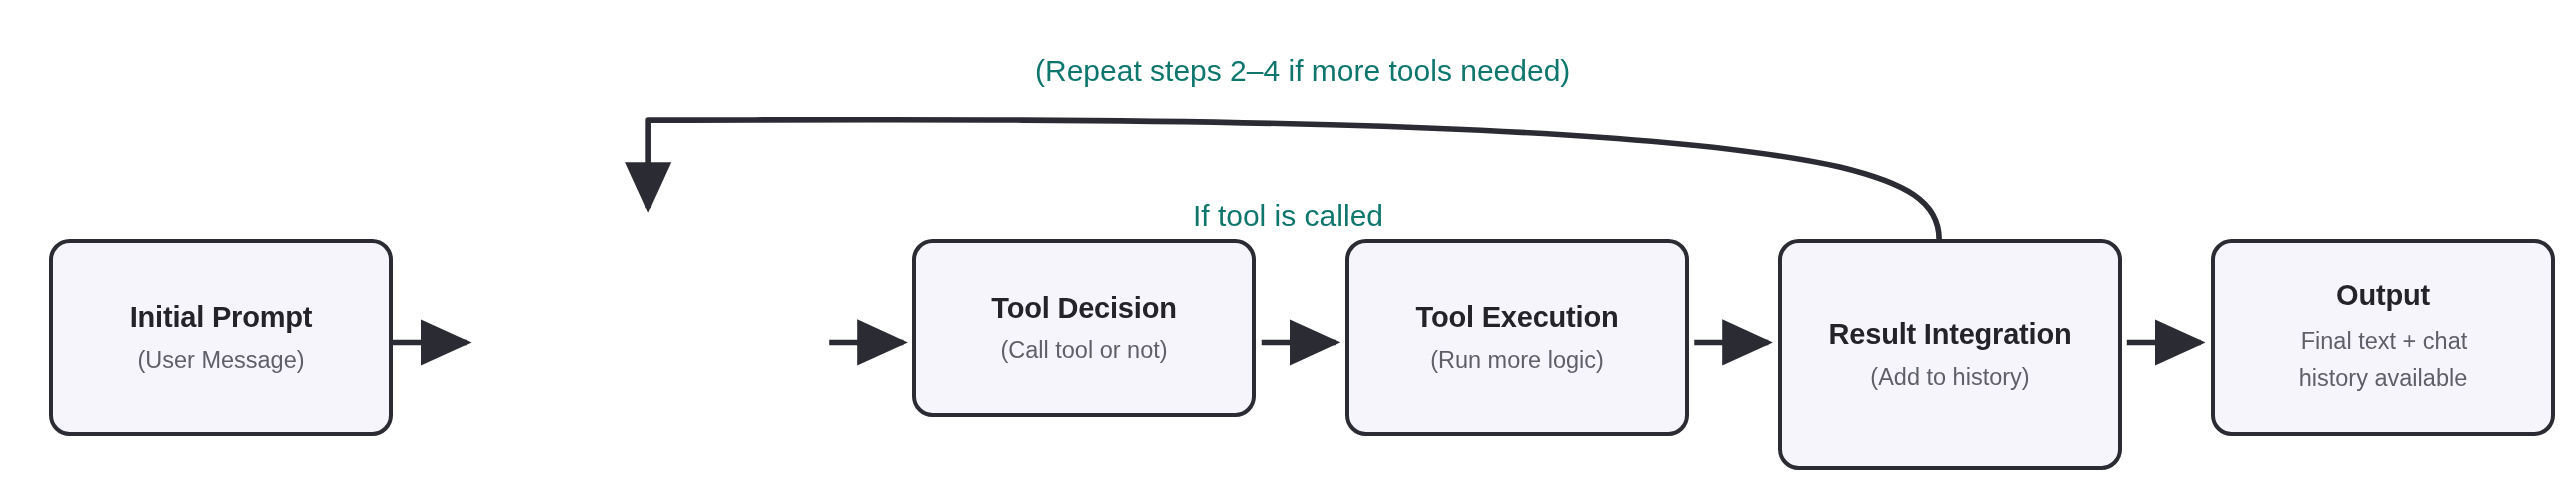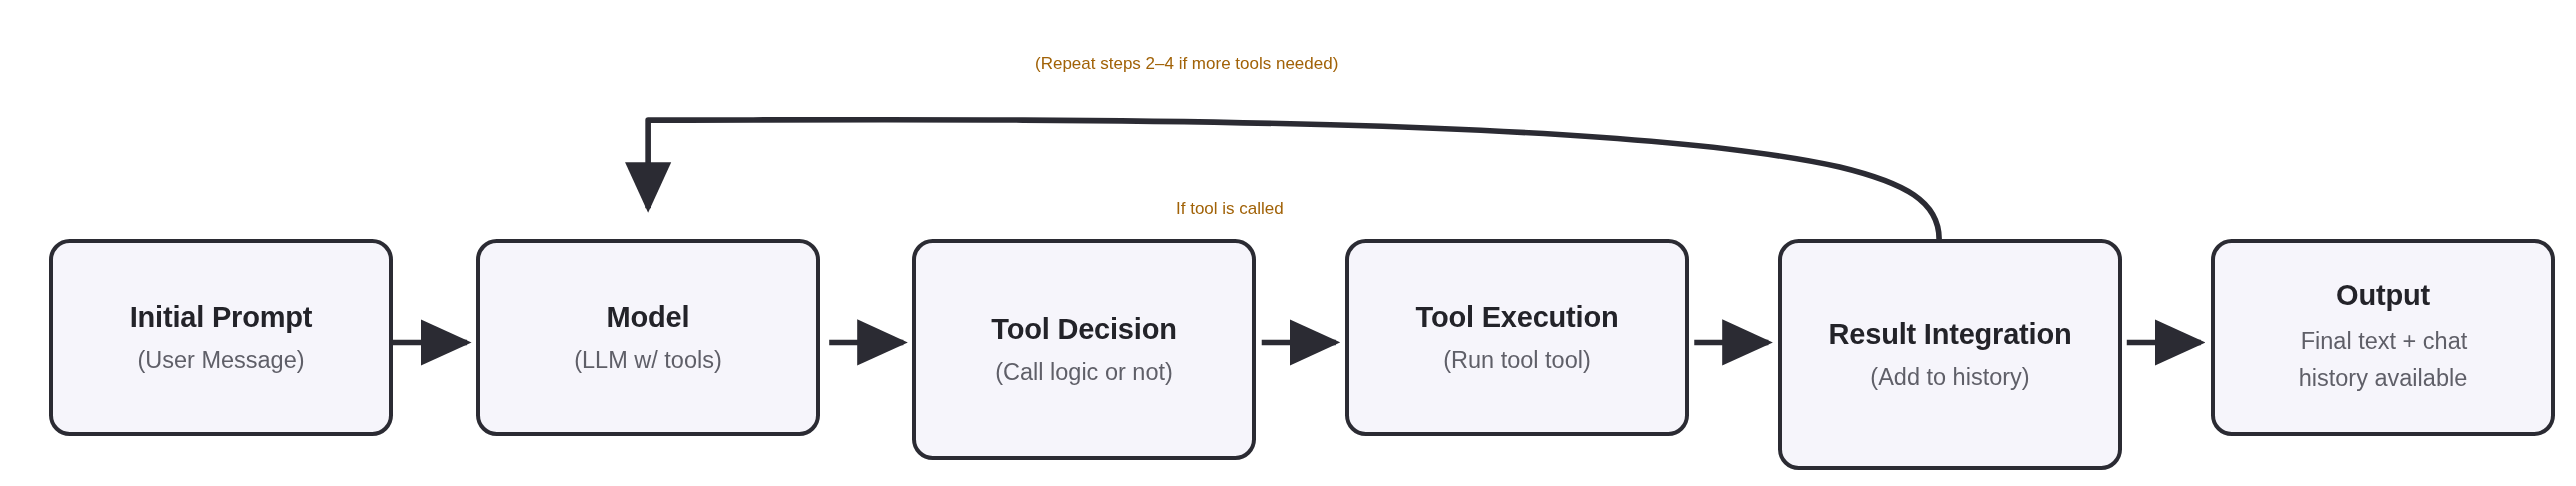--- a/index.html
+++ b/index.html
@@ -56,24 +56,24 @@
   }
   .node-sub-line {
     display: block;
     line-height: 1.55;
   }
   .node.tall .node-sub {
     margin-top: 12px;
   }
   .edge-label {
     position: absolute;
-    font-size: 17px;
-    color: #a16207;
+    font-size: 30px;
+    color: #0f766e;
     white-space: nowrap;
-    text-align: left;
+    text-align: right;
   }
 </style>
 </head>
 <body>
 
 <div id="canvas">
 
   <svg id="edge-layer" viewBox="0 0 2744 518">
     <defs>
       <marker id="arrowhead" markerWidth="9" markerHeight="9" refX="8.2" refY="4.5" orient="auto" markerUnits="strokeWidth">
@@ -88,33 +88,29 @@
     <line x1="2266" y1="365" x2="2345" y2="365" stroke="#2b2b33" stroke-width="6" marker-end="url(#arrowhead)"></line>
 
     <path d="M 2066 255 C 2066 215 2030 195 1960 178 C 1700 120 1000 128 704 128 L 700 128 L 690 128 L 690 222" fill="none" stroke="#2b2b33" stroke-width="6" stroke-linecap="butt" stroke-linejoin="round" marker-end="url(#arrowhead)"></path>
   </svg>
 
   <div class="node" style="left:49px; top:239px; width:344px; height:197px;">
     <span class="node-title">Initial Prompt</span>
     <span class="node-sub">(User Message)</span>
   </div>
 
-  <div class="node" style="left:476px; top:239px; width:344px; height:197px;">
-    <span class="node-title">Model</span>
-    <span class="node-sub">(LLM w/ tools)</span>
-  </div>
 
-  <div class="node" style="left:912px; top:239px; width:344px; height:221px;">
+  <div class="node" style="left:912px; top:239px; width:344px; height:178px;">
     <span class="node-title">Tool Decision</span>
-    <span class="node-sub">(Call logic or not)</span>
+    <span class="node-sub">(Call tool or not)</span>
   </div>
 
   <div class="node" style="left:1345px; top:239px; width:344px; height:197px;">
     <span class="node-title">Tool Execution</span>
-    <span class="node-sub">(Run tool tool)</span>
+    <span class="node-sub">(Run more logic)</span>
   </div>
 
   <div class="node" style="left:1778px; top:239px; width:344px; height:231px;">
     <span class="node-title">Result Integration</span>
     <span class="node-sub">(Add to history)</span>
   </div>
 
   <div class="node tall" style="left:2211px; top:239px; width:344px; height:197px;text-align:right;">
     <span class="node-title">Output</span>
     <span class="node-sub">

